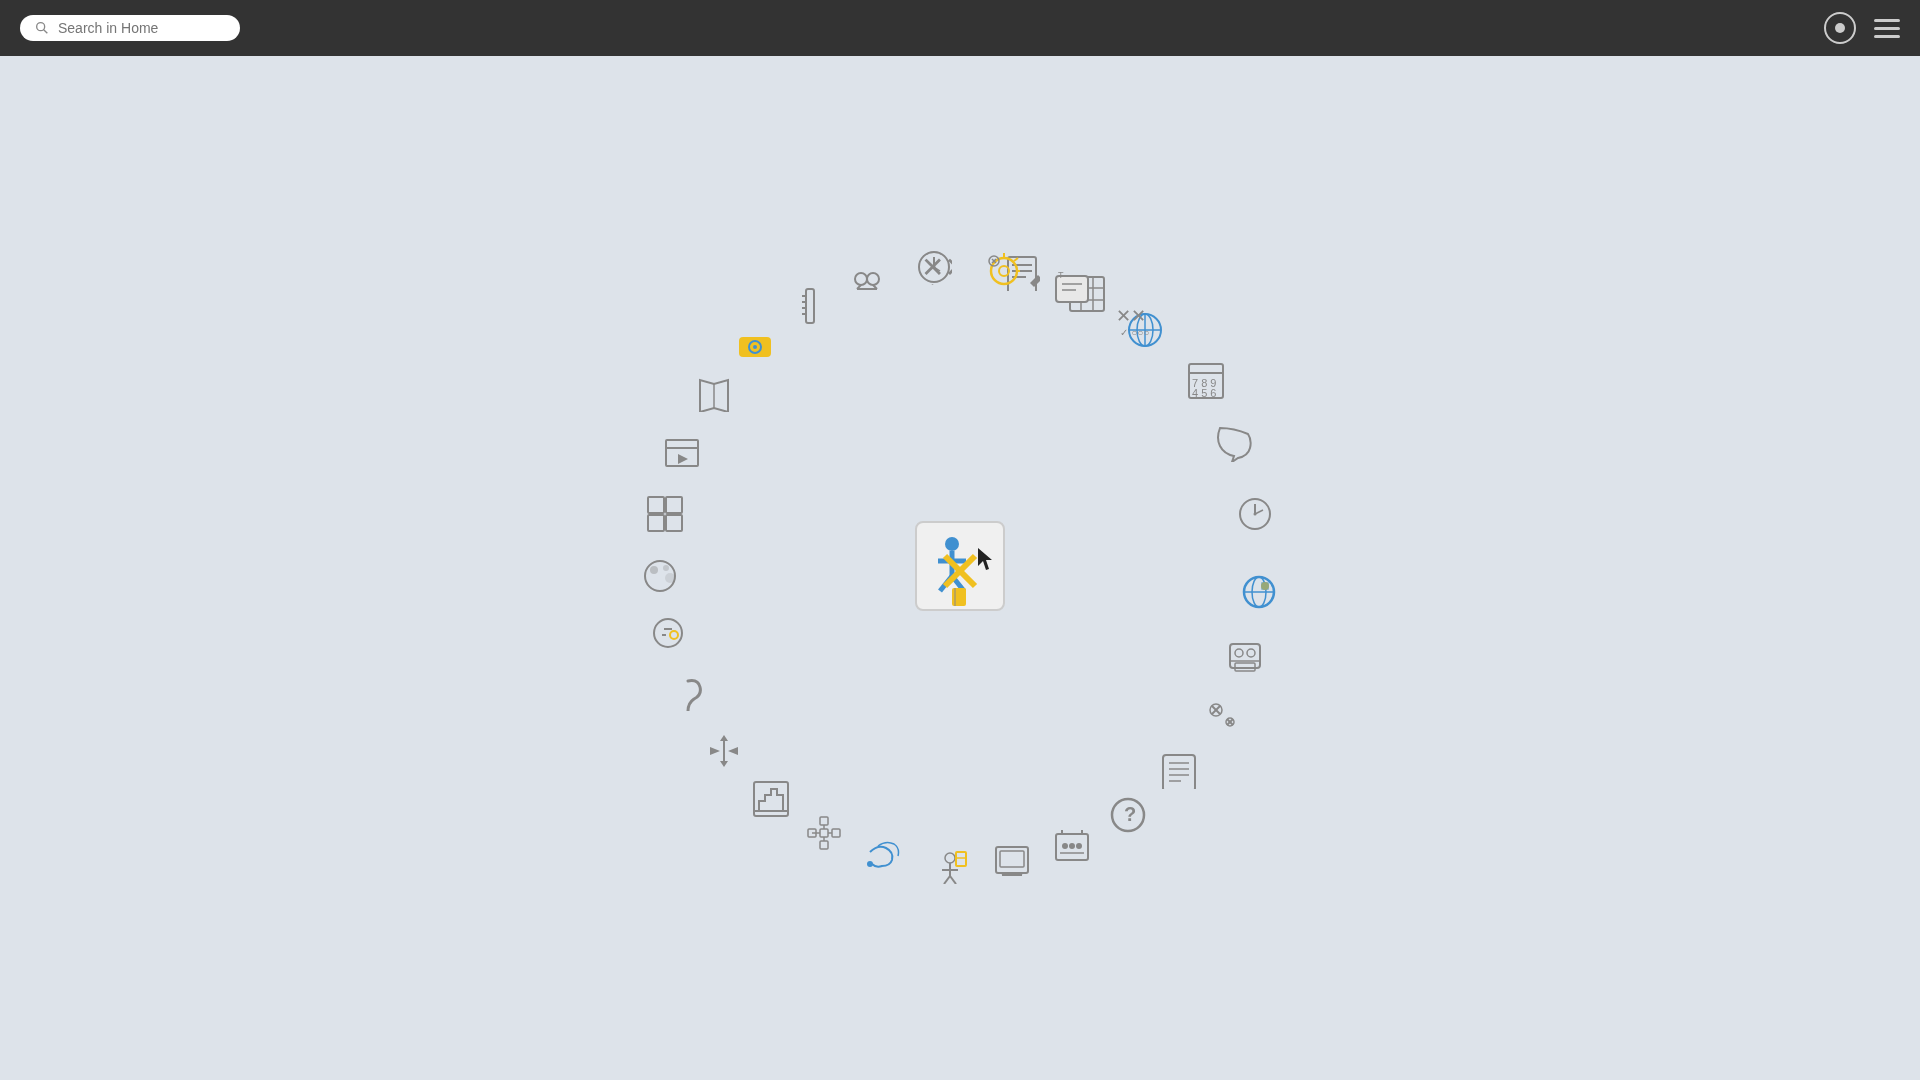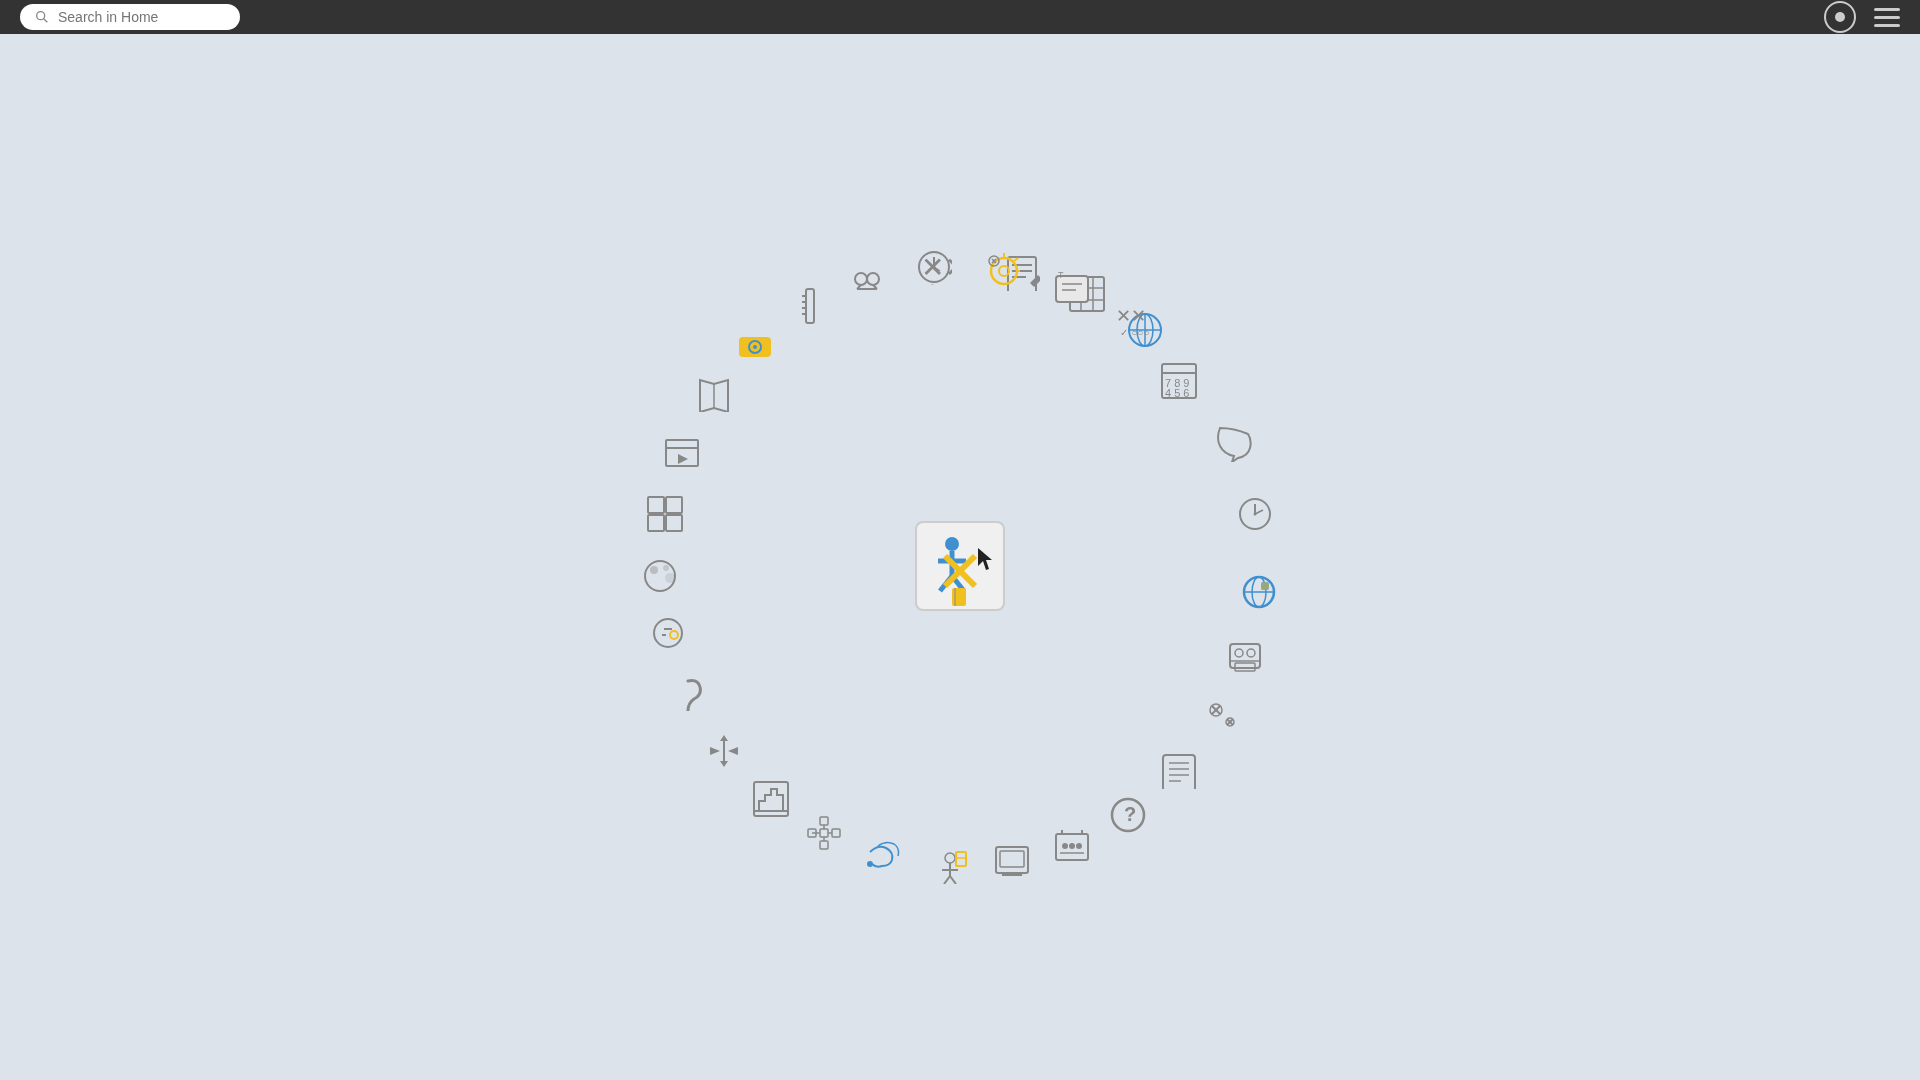--- a/index.html
+++ b/index.html
@@ -9,21 +9,21 @@
       background: #dde3ea;
       font-family: sans-serif;
       overflow: hidden;
       position: relative;
     }
 
     
     #topbar {
       position: absolute;
       top: 0; left: 0; right: 0;
-      height: 34px;
+      height: 56px;
       background: #333;
       display: flex;
       align-items: center;
       justify-content: space-between;
       padding: 0 20px;
       z-index: 10;
       gap: 28px;
     }
 
     #search-box {
@@ -214,21 +214,21 @@
         </svg>
       </div>
       <div class="circle-icon" style="left: 534.698px; top: 113.597px;">
         <svg viewBox="0 0 36 36" width="44" height="44" xmlns="http://www.w3.org/2000/svg">
           <circle cx="18" cy="18" r="16" fill="none" stroke="#4090d0" stroke-width="2"></circle>
           <ellipse cx="18" cy="18" rx="8" ry="16" fill="none" stroke="#4090d0" stroke-width="1.5"></ellipse>
           <line x1="2" y1="18" x2="34" y2="18" stroke="#4090d0" stroke-width="1.5"></line>
           <line x1="18" y1="2" x2="18" y2="34" stroke="#4090d0" stroke-width="1.5"></line>
         </svg>
       </div>
-      <div class="circle-icon" style="left: 569px; top: 165.302px;">
+      <div class="circle-icon" style="left: 596px; top: 165.302px;">
         <svg viewBox="0 0 36 36" width="44" height="44" xmlns="http://www.w3.org/2000/svg">
           <rect x="1" y="1" width="34" height="34" rx="2" fill="none" stroke="#888" stroke-width="2"></rect>
           <line x1="1" y1="10" x2="35" y2="10" stroke="#888" stroke-width="2"></line>
           <text x="4" y="24" font-size="11" fill="#888">7 8 9</text>
           <text x="4" y="34" font-size="11" fill="#888">4 5 6</text>
         </svg>
       </div>
       <div class="circle-icon" style="left: 624.064px; top: 227.979px;">
         <svg viewBox="0 0 36 36" width="44" height="44" xmlns="http://www.w3.org/2000/svg">
           <path d="M4 2 Q18 2 32 8 Q36 14 34 22 Q32 30 22 32 L16 36 L18 30 Q8 28 4 20 Q0 12 4 2Z" fill="none" stroke="#888" stroke-width="2"></path>

